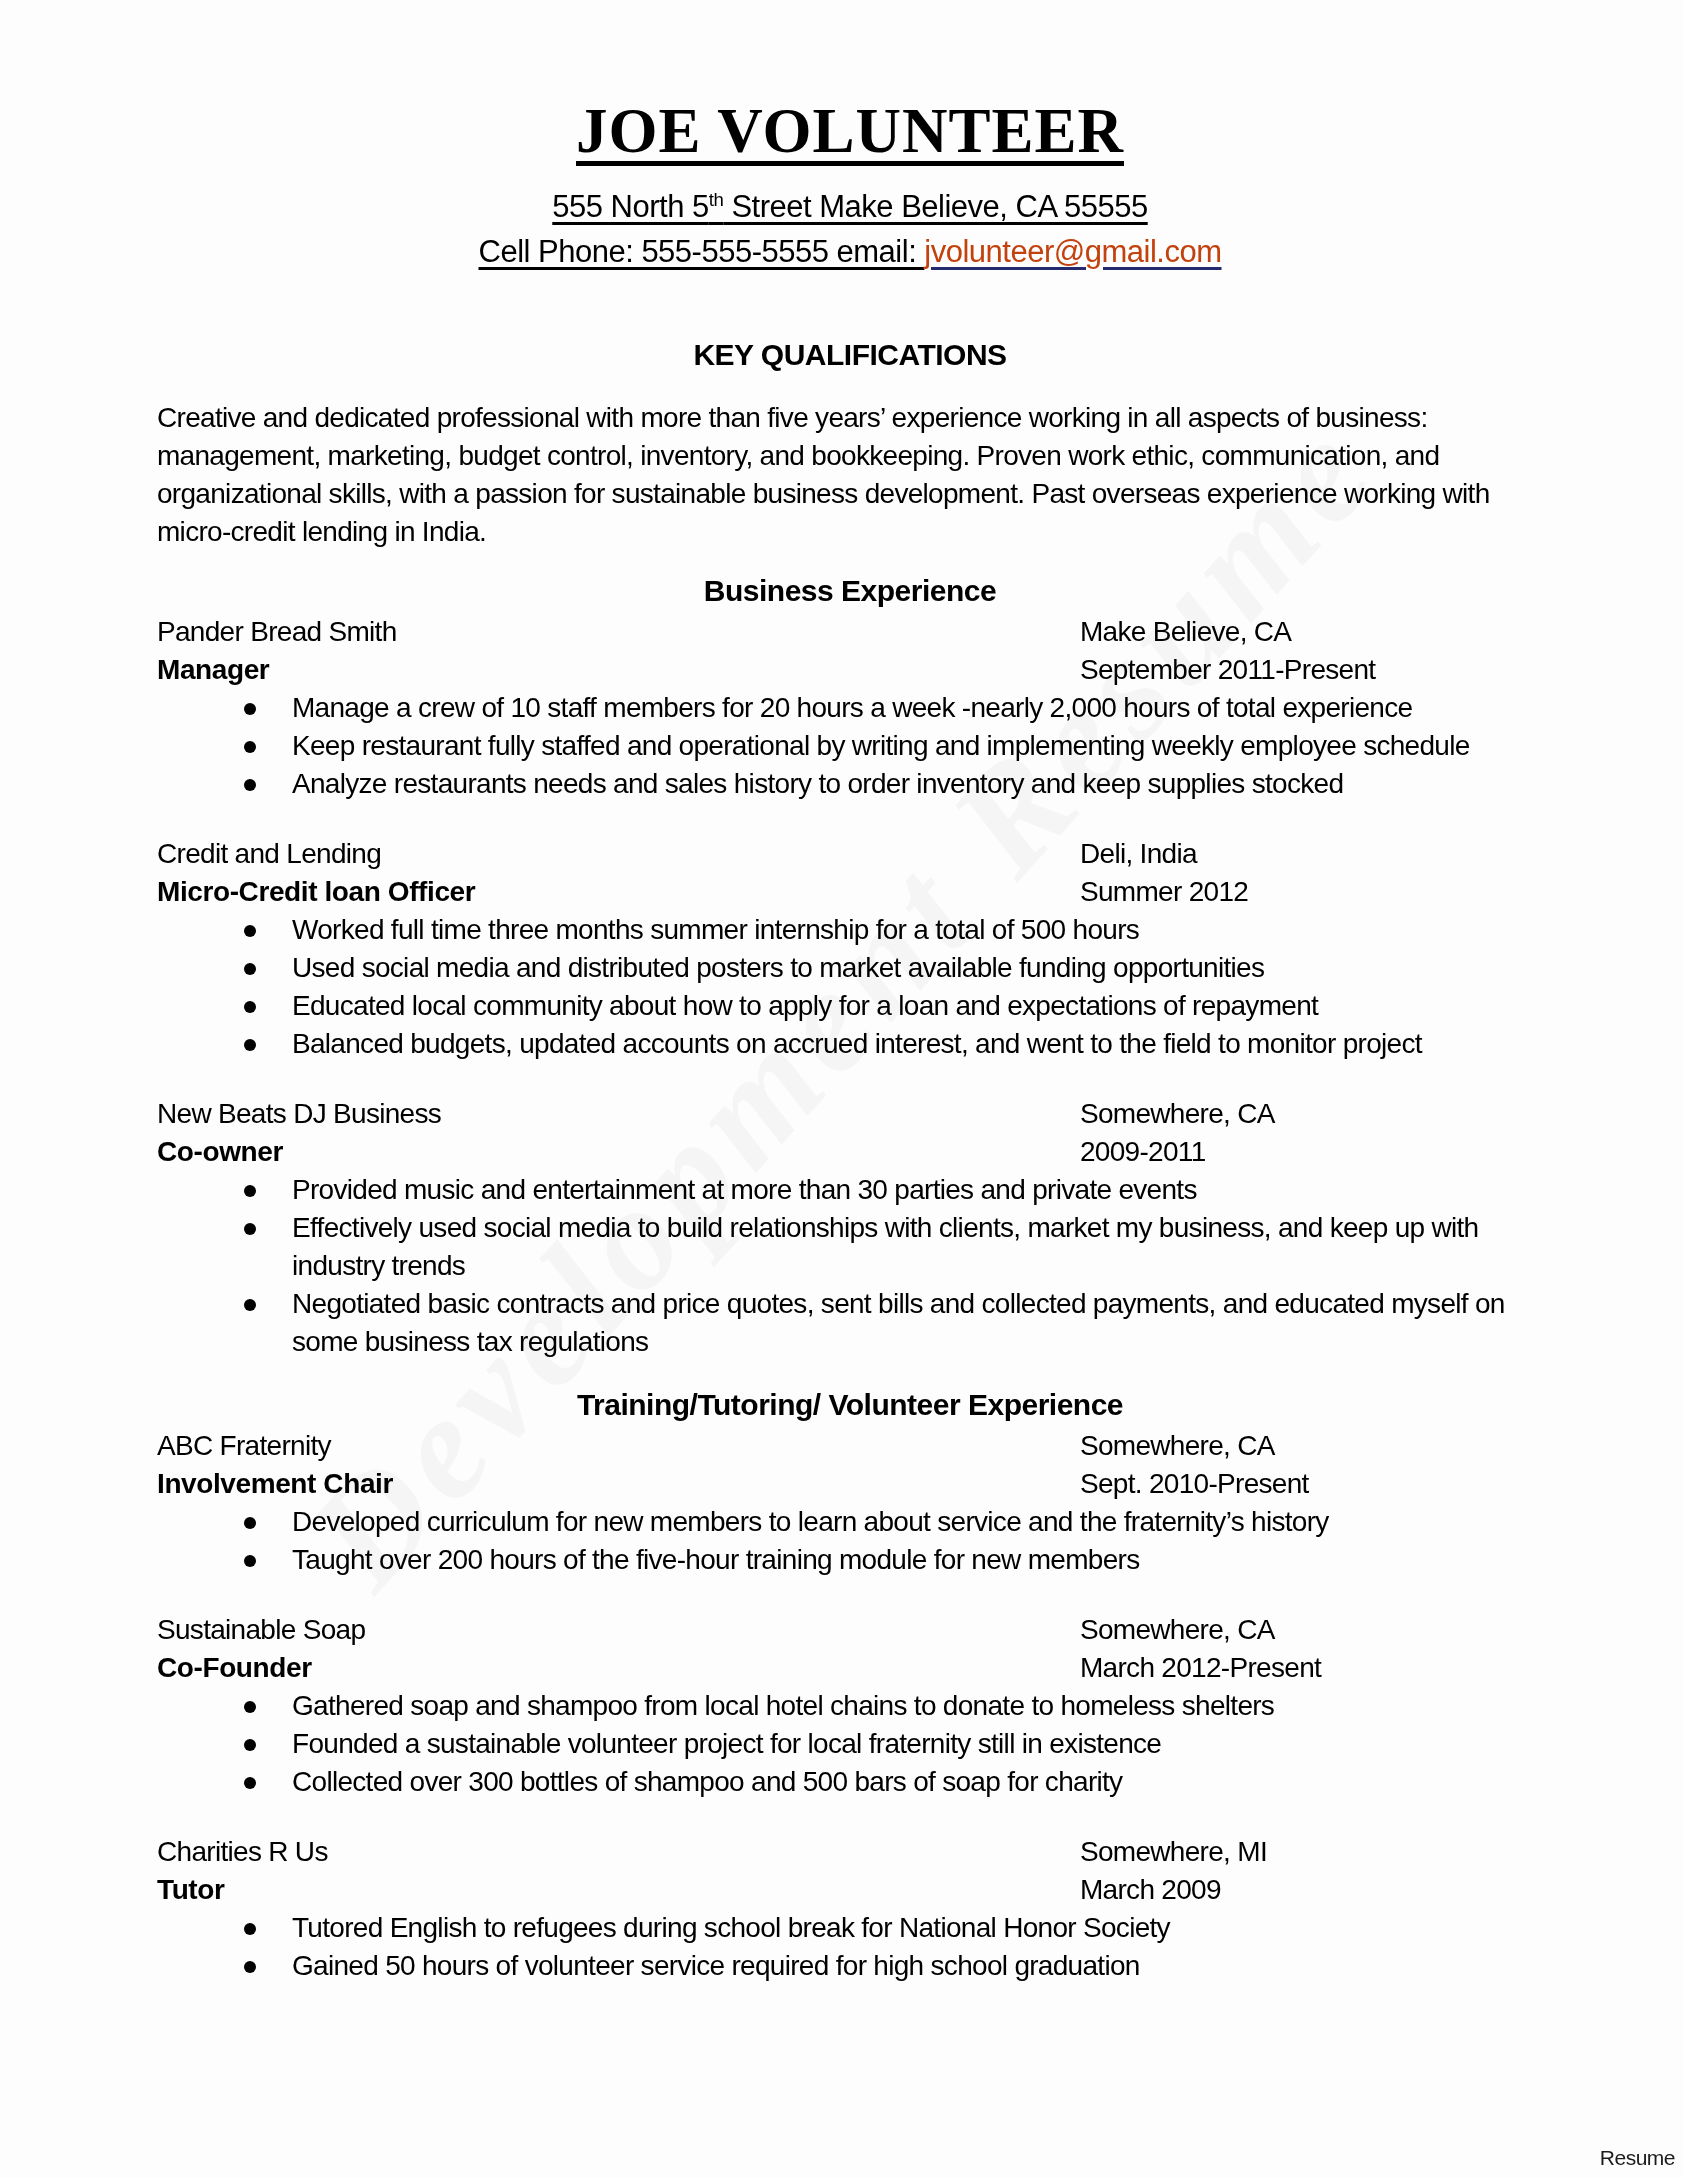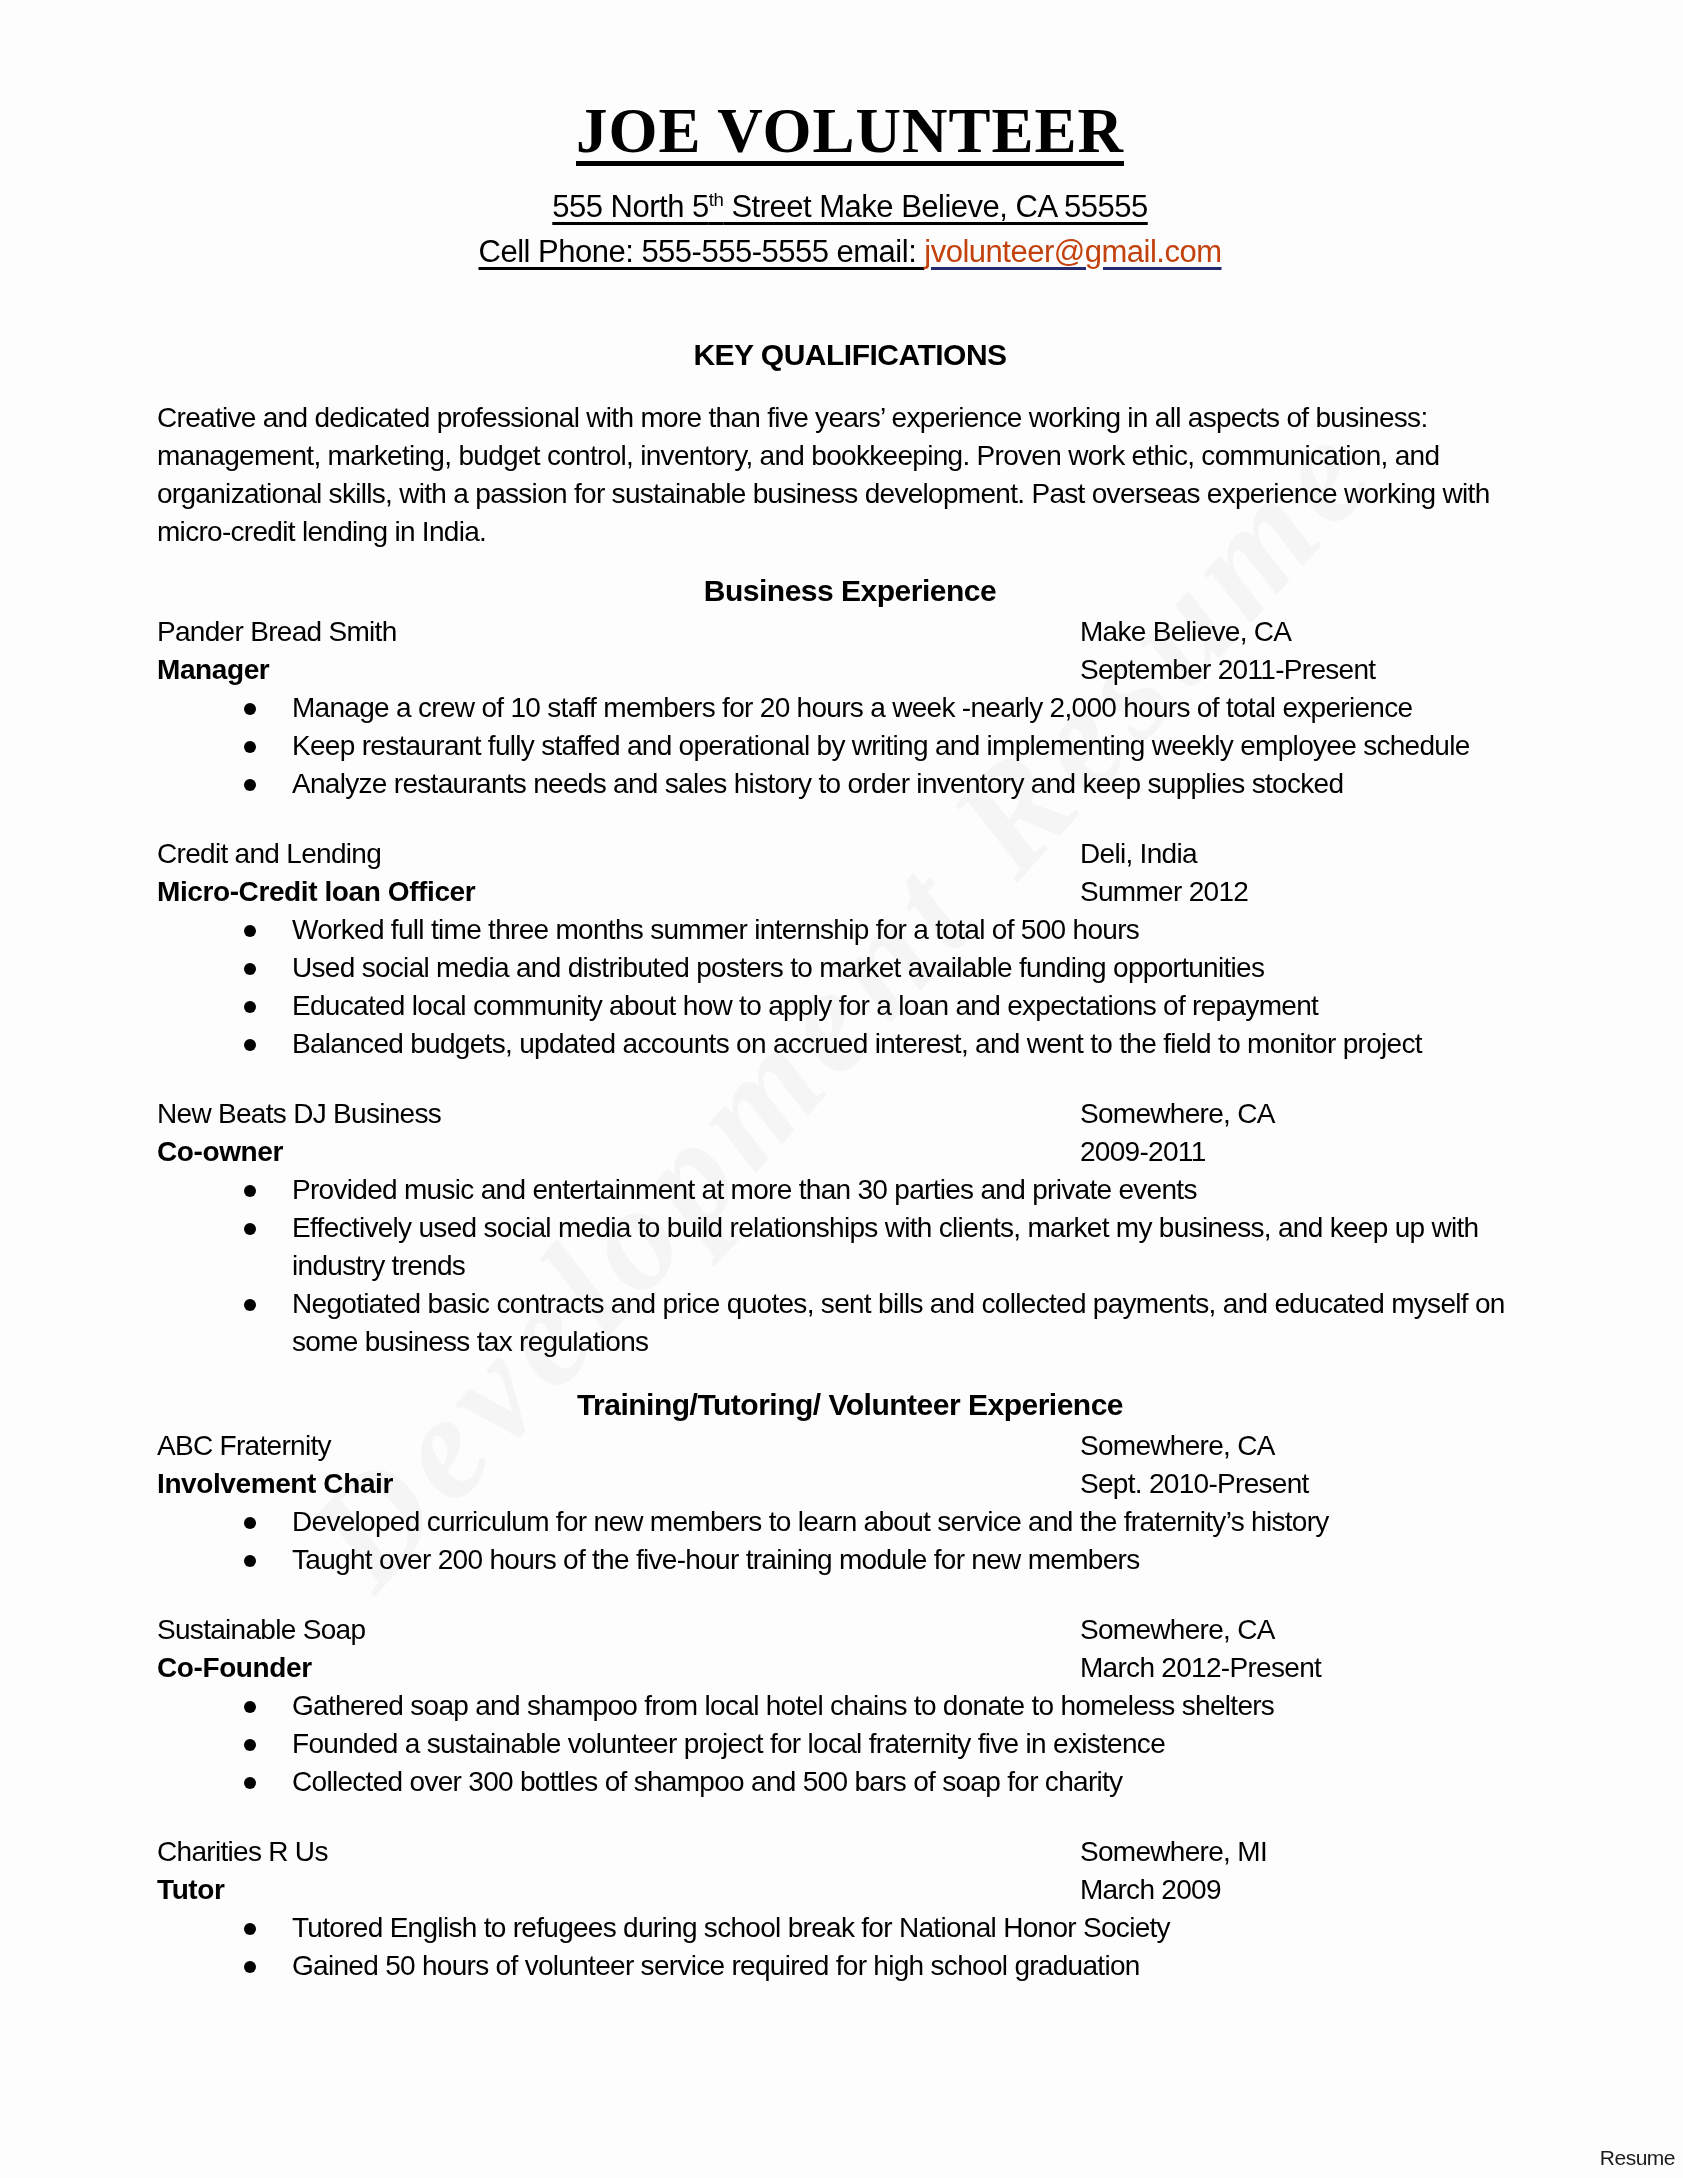--- a/index.html
+++ b/index.html
@@ -205,21 +205,21 @@
       <div class="jrow">
         <span>Sustainable Soap</span>
         <span>Somewhere, CA</span>
       </div>
       <div class="jrow">
         <span class="role">Co-Founder</span>
         <span>March 2012-Present</span>
       </div>
       <ul class="bullets">
         <li>Gathered soap and shampoo from local hotel chains to donate to homeless shelters</li>
-        <li>Founded a sustainable volunteer project for local fraternity five in existence</li>
+        <li>Founded a sustainable volunteer project for local fraternity still in existence</li>
         <li>Collected over 300 bottles of shampoo and 500 bars of soap for charity</li>
       </ul>
     </article>
 
     <article class="job">
       <div class="jrow">
         <span>Charities R Us</span>
         <span>Somewhere, MI</span>
       </div>
       <div class="jrow">

